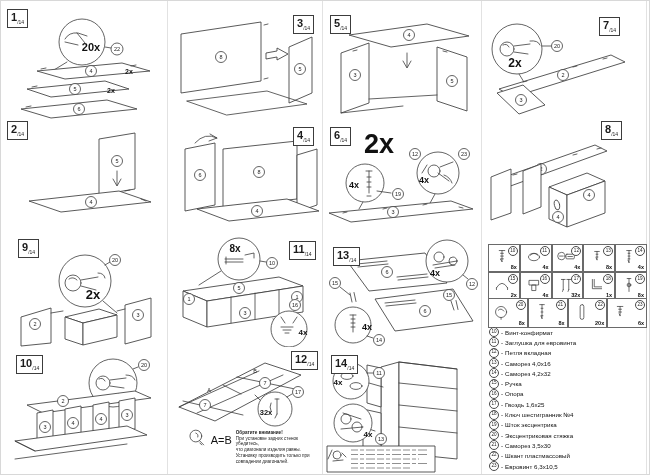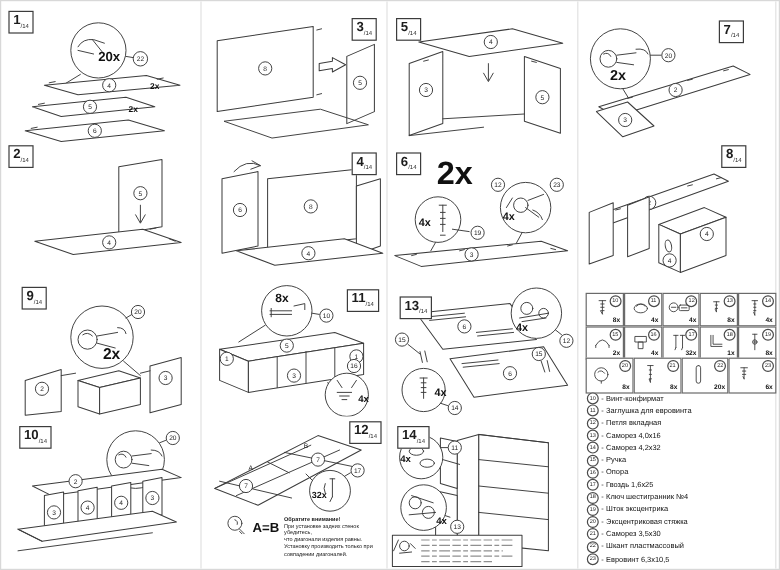--- a/index.html
+++ b/index.html
@@ -28,21 +28,21 @@
   .circ{display:inline-flex;align-items:center;justify-content:center;width:8px;height:8px;
         border:0.7px solid #4a4a4a;border-radius:50%;font-size:4.6px;color:#1c1c1c;background:#fff;
         line-height:1;flex:none;}
   .pref{position:absolute;top:1px;right:1px;}
   .pqty{position:absolute;bottom:1px;right:2px;font-size:5.5px;font-weight:bold;color:#111;}
   
   .legend{position:absolute;left:488px;top:326px;width:158px;z-index:2;}
   .lrow{display:flex;align-items:center;gap:2px;height:10.3px;font-size:6.2px;color:#111;white-space:nowrap;}
   
   .note{position:absolute;left:186px;top:427px;width:134px;display:flex;align-items:flex-start;gap:4px;z-index:2;}
-  .formula{font-size:11px;font-weight:bold;color:#111;margin-top:6px;}
+  .formula{font-size:11px;font-weight:normal;color:#111;margin-top:6px;}
   .ntext{font-size:4.6px;color:#222;line-height:1.25;margin-top:2px;}
   .ntitle{font-weight:bold;}
 </style>
 </head>
 <body>
 
 <div class="page">
   <div class="sep" style="left:166px"></div>
   <div class="sep" style="left:321px"></div>
   <div class="sep" style="left:480px"></div>

